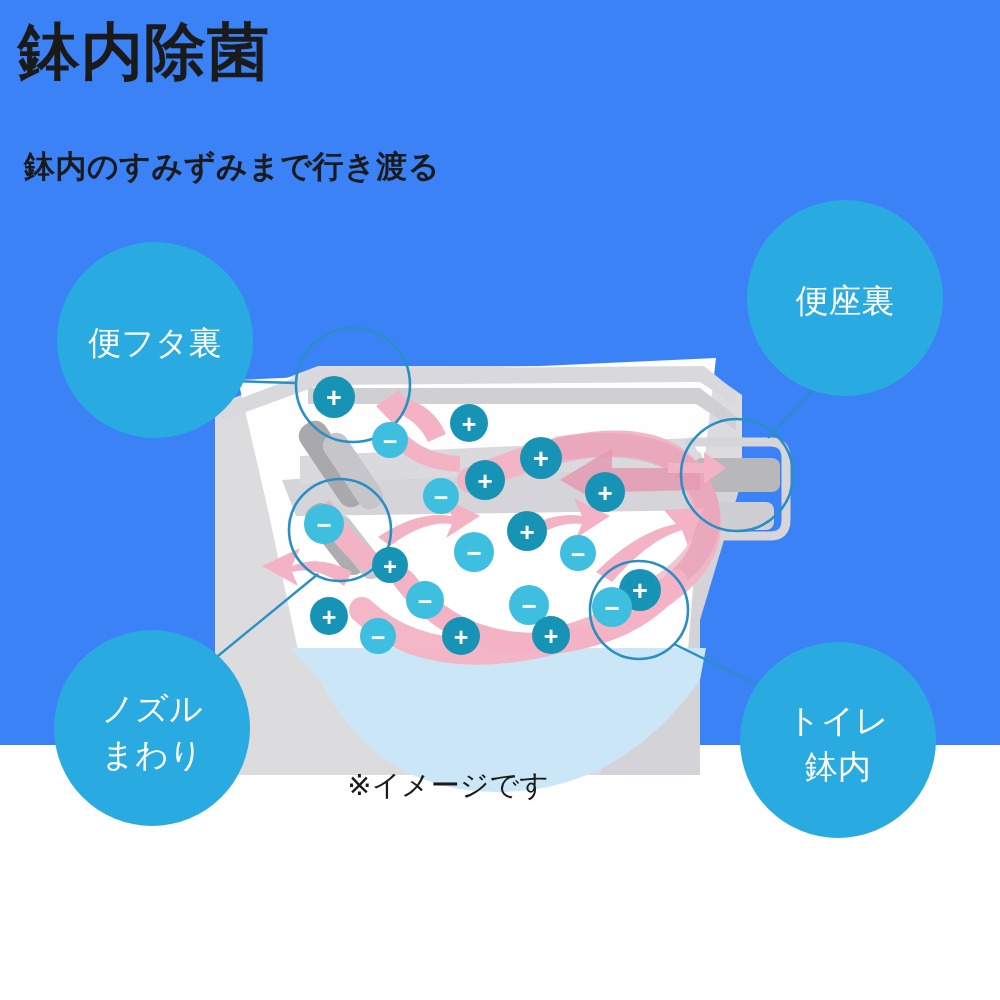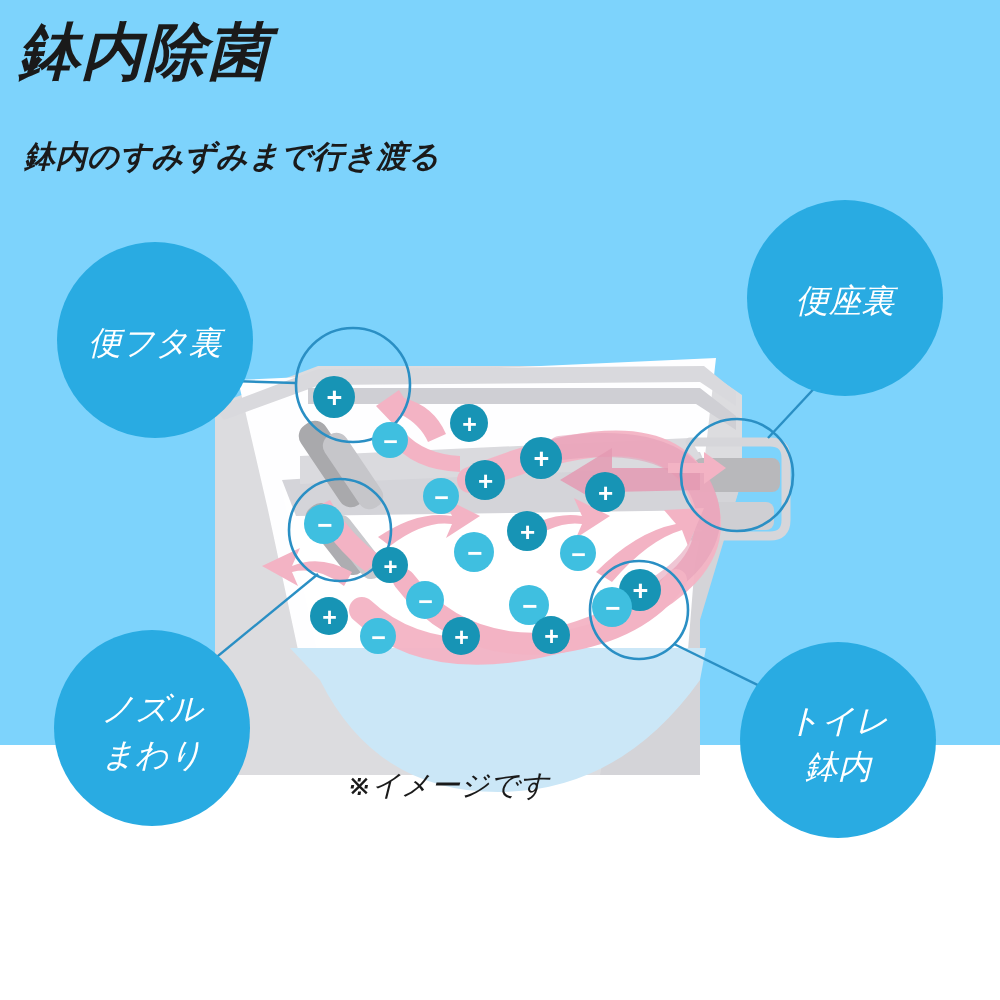--- a/index.html
+++ b/index.html
@@ -10,38 +10,37 @@
   body {
     width: 1000px;
     height: 1000px;
     font-family: "Liberation Sans", "DejaVu Sans", sans-serif;
     overflow: hidden;
   }
   #page {
     position: relative;
     width: 1000px;
     height: 745px;
-    background: #7dd3fc;
-    font-style: italic;
+    background: #3b82f6;
   }
   #title {
     position: absolute;
     left: 18px;
     top: 18px;
     font-size: 62px;
     font-weight: bold;
     color: #1a1a1a;
     letter-spacing: 1px;
     line-height: 1.1;
     white-space: nowrap;
   }
   #subtitle {
     position: absolute;
     left: 24px;
-    top: 136px;
+    top: 146px;
     font-size: 31px;
     font-weight: bold;
     color: #1a1a1a;
     letter-spacing: 0.5px;
     white-space: nowrap;
   }
   #figure {
     position: absolute;
     left: 0;
     top: 180px;

